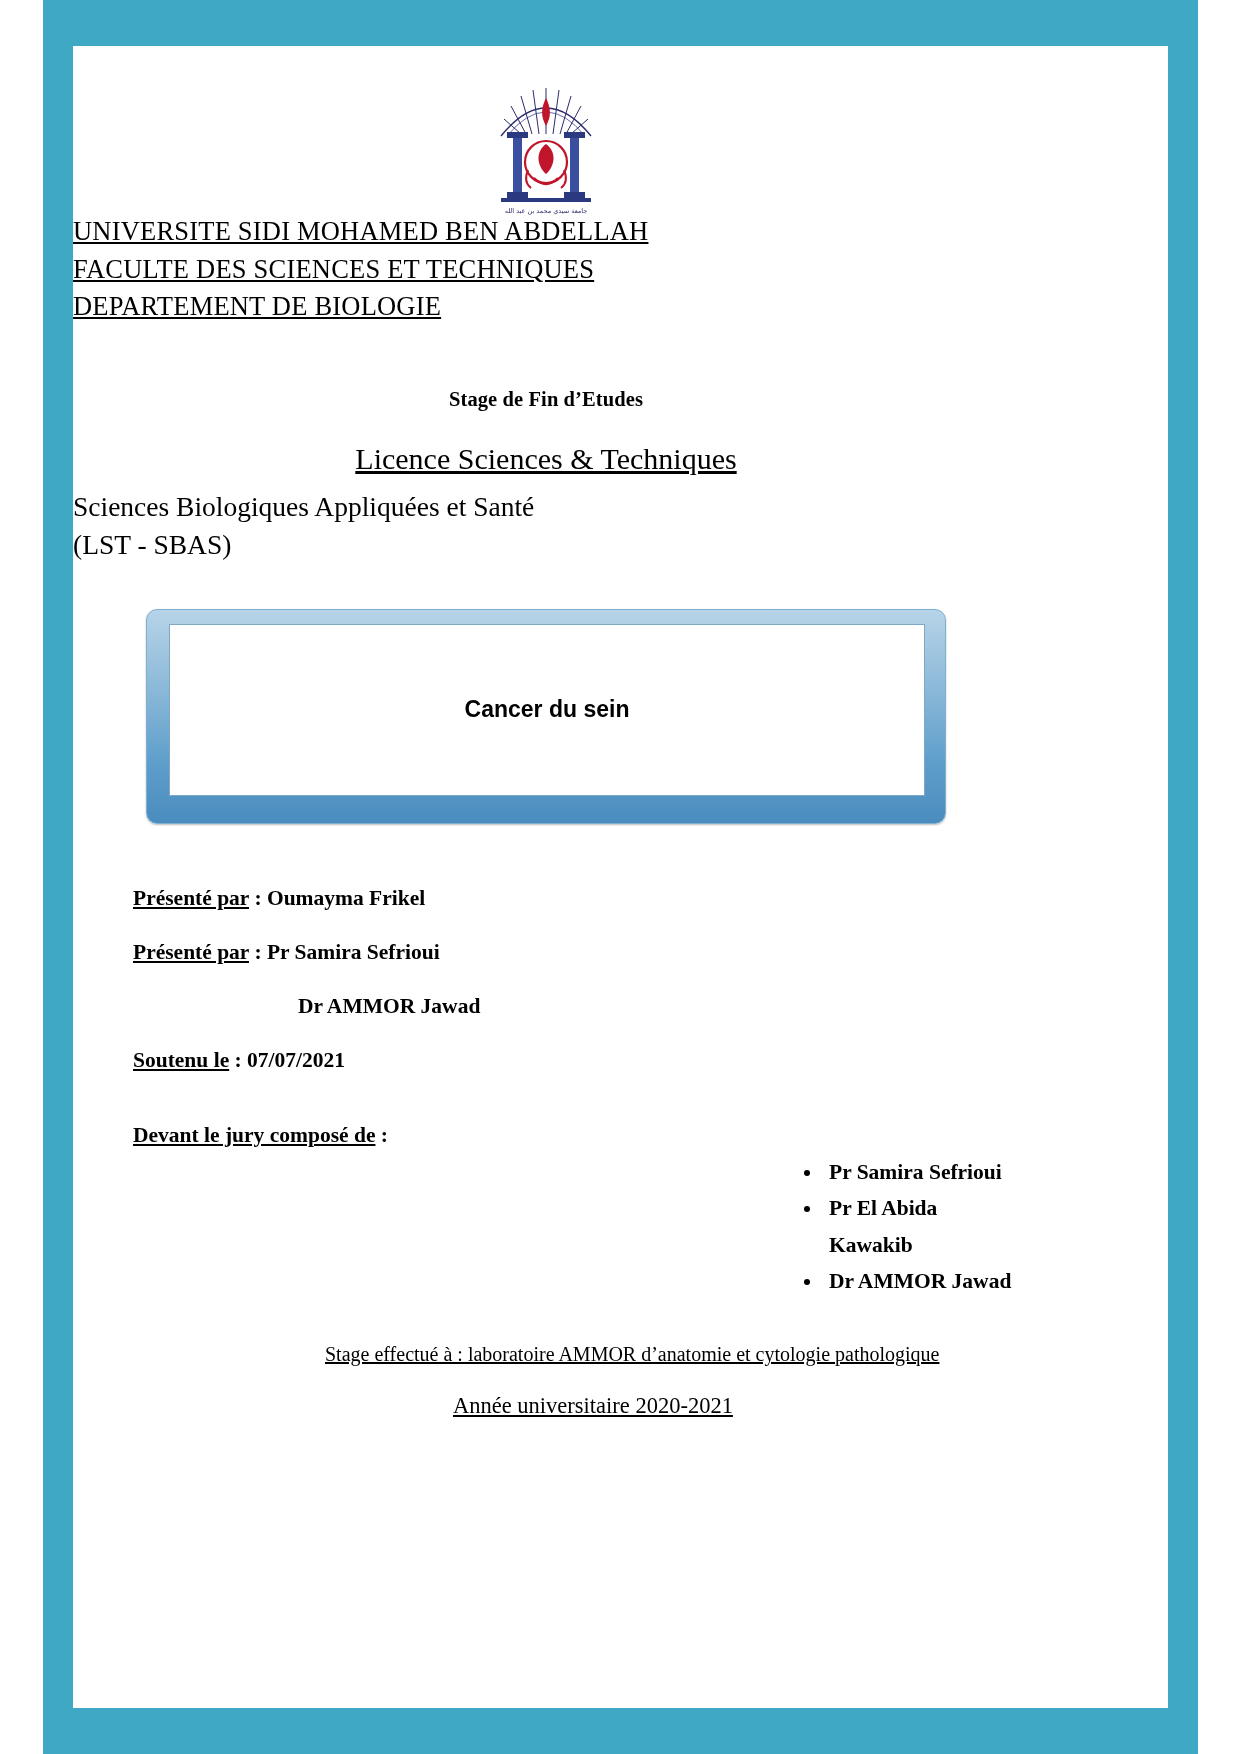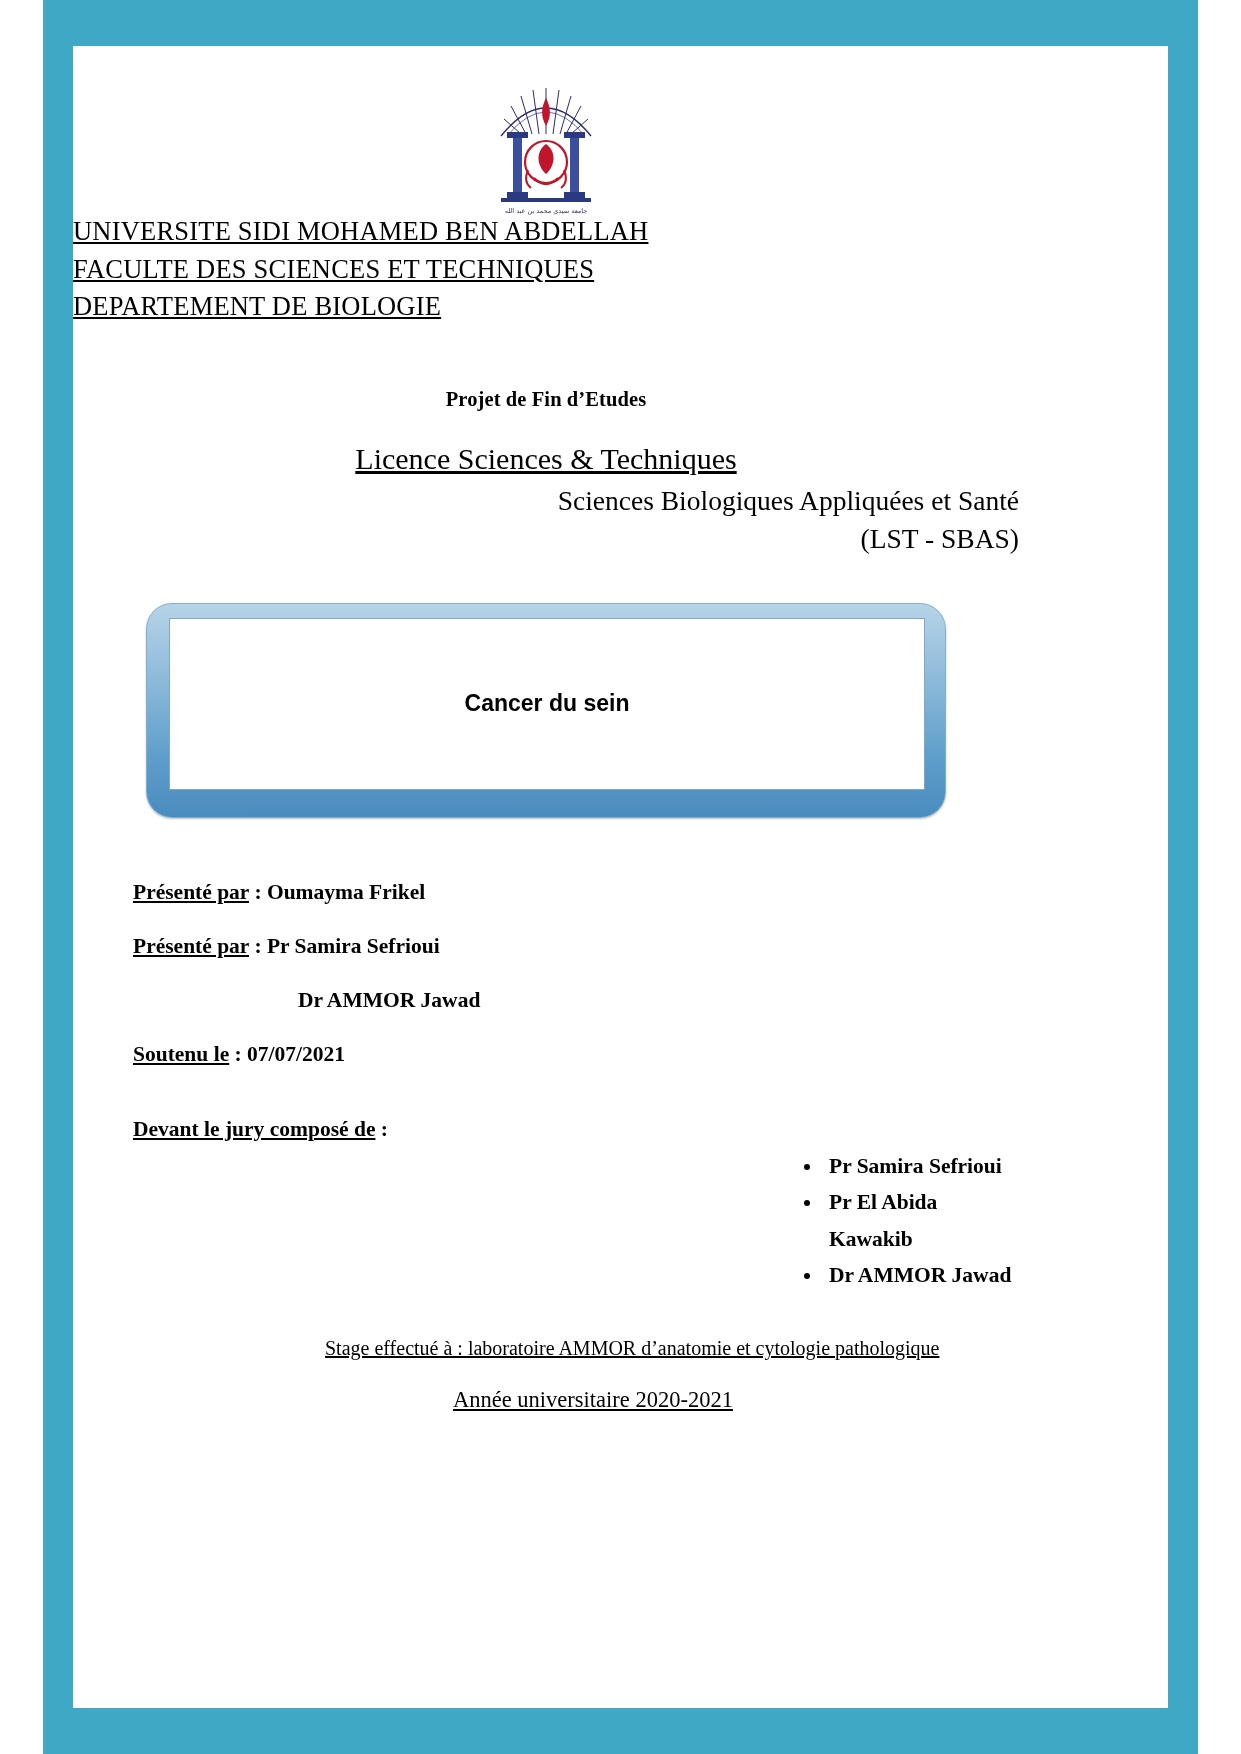--- a/index.html
+++ b/index.html
@@ -111,33 +111,33 @@
     margin-top: 62px;
     letter-spacing: .1px;
   }
   .degree-main {
     text-align: center;
     font-size: 30px;
     text-decoration: underline;
     margin-top: 31px;
   }
   .degree-sub {
-    text-align: right;
+    text-align: left;
     font-size: 27.5px;
     line-height: 1.38;
-    margin-top: 6px;
+    margin-top: 12px;
   }
 
   
   .title-box-outer {
     position: relative;
     margin: 45px auto 16px auto;
     width: 800px;
     height: 215px;
-    border-radius: 26px;
+    border-radius: 11px;
     background: linear-gradient(180deg,#b7d4e8 0%, #8ab8d8 38%, #5e9ecb 72%, #4a8cbe 100%);
     box-shadow: 0 1px 2px rgba(0,0,0,.25);
     border: 1px solid #7fb0d2;
     box-sizing: border-box;
   }
   .title-box-inner {
     position: absolute;
     left: 22px; top: 14px;
     width: 756px; height: 172px;
     background: #ffffff;
@@ -247,21 +247,21 @@
       <text x="75" y="139" font-size="6.5" text-anchor="middle" fill="#2b2b6b" font-family="DejaVu Sans, sans-serif">جامعة سيدي محمد بن عبد الله</text>
     </svg>
   </div>
 
   <div class="univ-block">
     <div class="univ-line">UNIVERSITE SIDI MOHAMED BEN ABDELLAH</div>
     <div class="univ-line">FACULTE DES SCIENCES ET TECHNIQUES</div>
     <div class="univ-line">DEPARTEMENT DE BIOLOGIE</div>
   </div>
 
-  <div class="pfe">Projet de Fin d’Etudes</div>
+  <div class="pfe">Stage de Fin d’Etudes</div>
   <div class="degree-main">Licence Sciences &amp; Techniques</div>
   <div class="degree-sub">
     <div>Sciences Biologiques Appliquées et Santé</div>
     <div>(LST - SBAS)</div>
   </div>
 
   <div class="title-box-outer">
     <div class="title-box-inner">
       <span class="title-text">Cancer du sein</span>
     </div>

